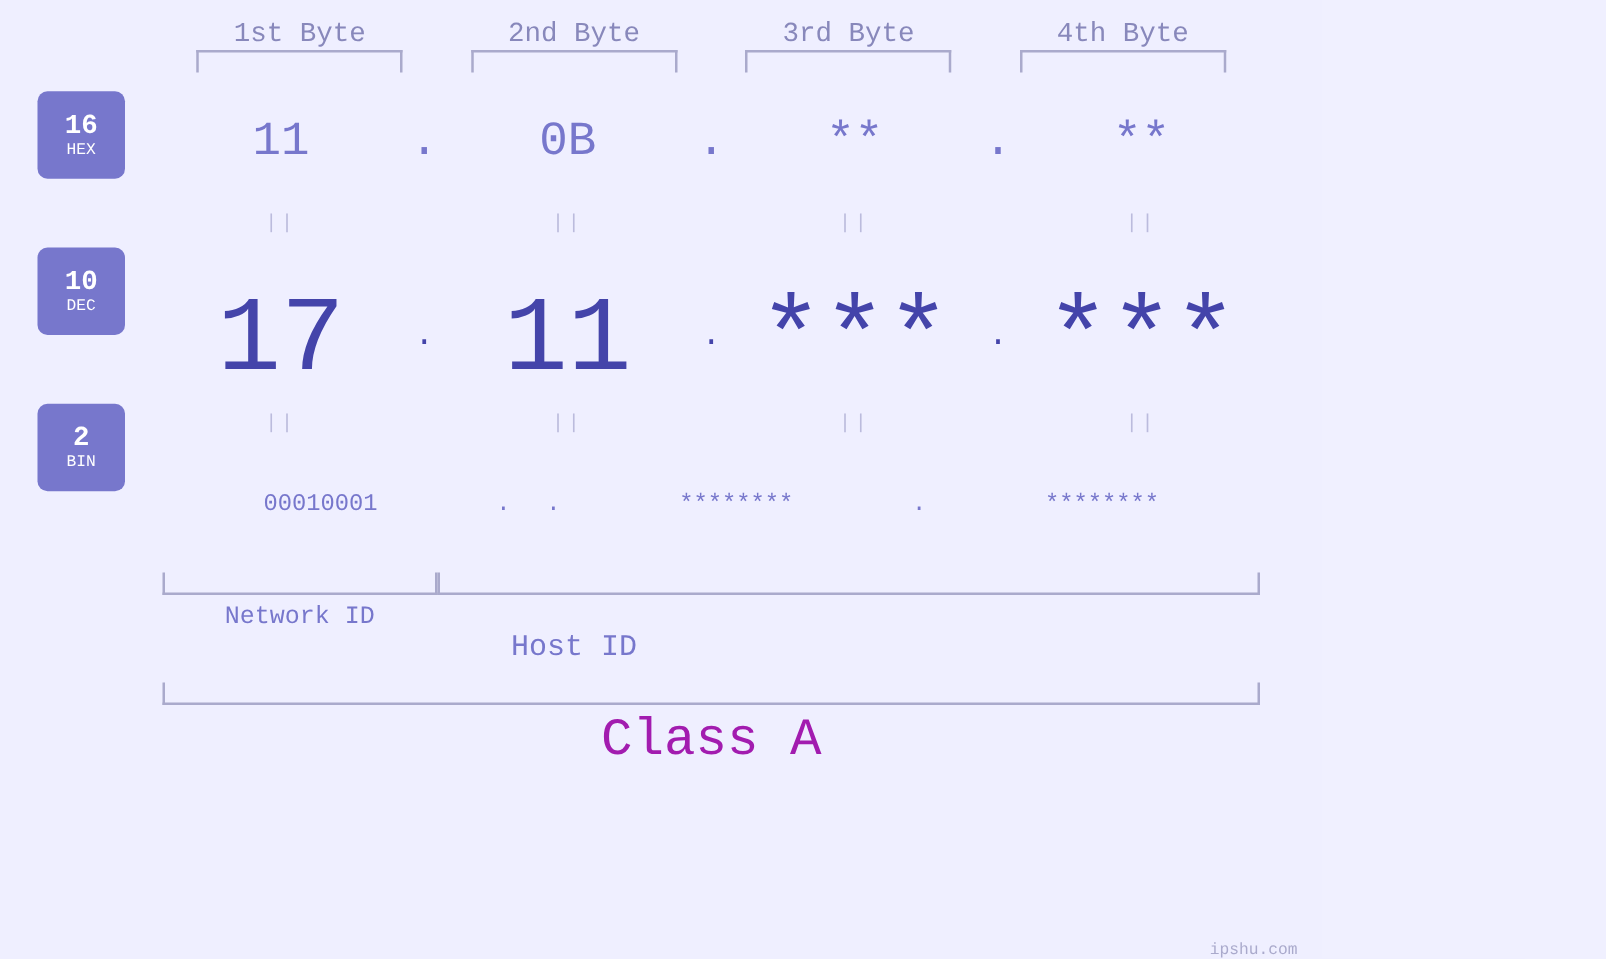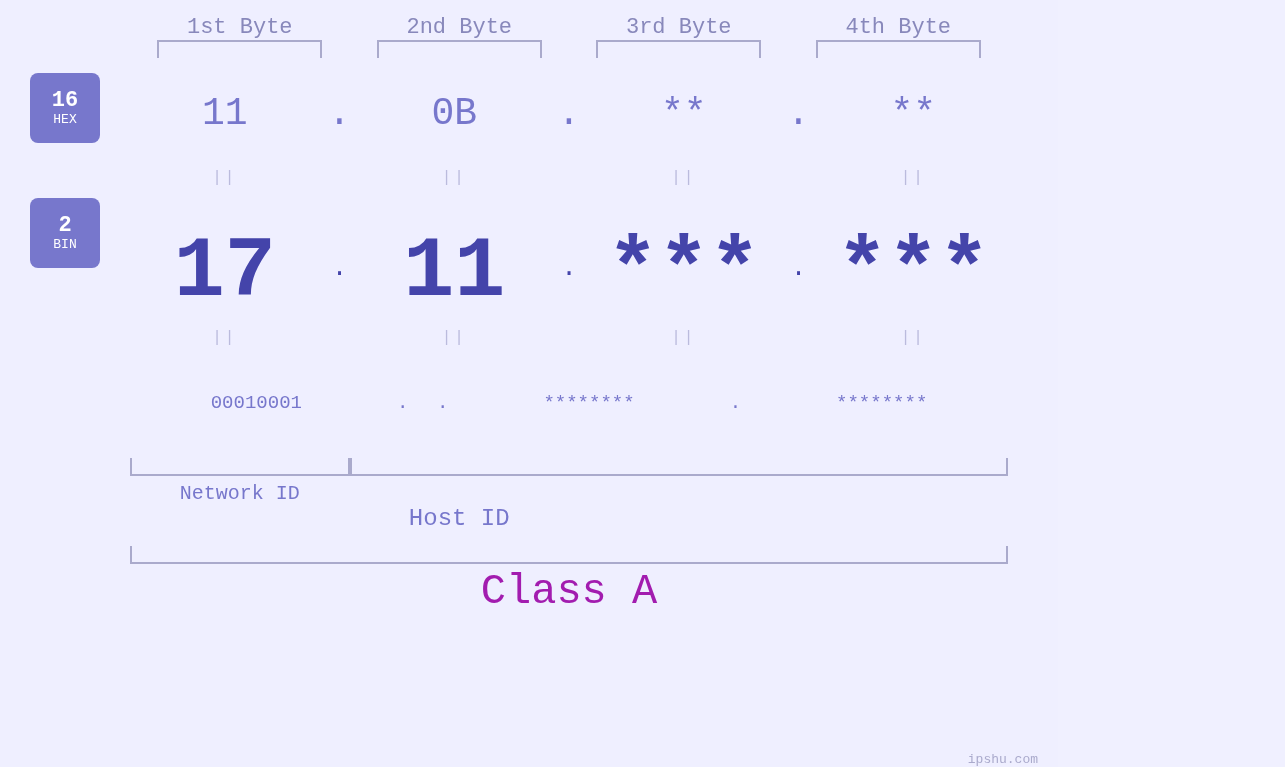--- a/index.html
+++ b/index.html
@@ -129,21 +129,21 @@
       width: 40px;
       text-align: center;
       display: flex;
       align-items: center;
       justify-content: center;
     }
 
     .txt-hex { color: #7777cc; font-size: 38px; font-family: 'Courier New', monospace; }
     .txt-sep-hex { color: #7777cc; font-size: 38px; font-family: 'Courier New', monospace; }
     .txt-eq { color: #bbbbdd; font-size: 16px; font-family: 'Courier New', monospace; letter-spacing: 3px; }
-    .txt-dec { color: #4444aa; font-size: 85px; font-weight: bold; font-family: 'Courier New', monospace; margin-top: 28px; }
+    .txt-dec { color: #4444aa; font-size: 85px; font-weight: normal; font-family: 'Courier New', monospace; margin-top: 28px; }
     .txt-sep-dec { color: #4444aa; font-size: 26px; margin-top: 20px; }
     .txt-bin { color: #7777cc; font-size: 19px; font-family: 'Courier New', monospace; }
     .txt-sep-bin { color: #7777cc; font-size: 19px; font-family: 'Courier New', monospace; }
 
     .bottom-area {
       padding-left: 130px;
       padding-right: 50px;
       margin-top: 5px;
     }
 
@@ -243,20 +243,24 @@
   </div>
 
   <div class="rows-wrapper">
 
     <div class="left-badges">
       <div class="badge">
         <span class="badge-number">16</span>
         <span class="badge-label">HEX</span>
       </div>
       <div class="badge">
+        <span class="badge-number">10</span>
+        <span class="badge-label">DEC</span>
+      </div>
+      <div class="badge">
         <span class="badge-number">2</span>
         <span class="badge-label">BIN</span>
       </div>
     </div>
 
     <div class="right-data">
 
       <div class="r-row r-hex-row">
         <div class="r-cell">
           <span class="txt-hex">11</span>

